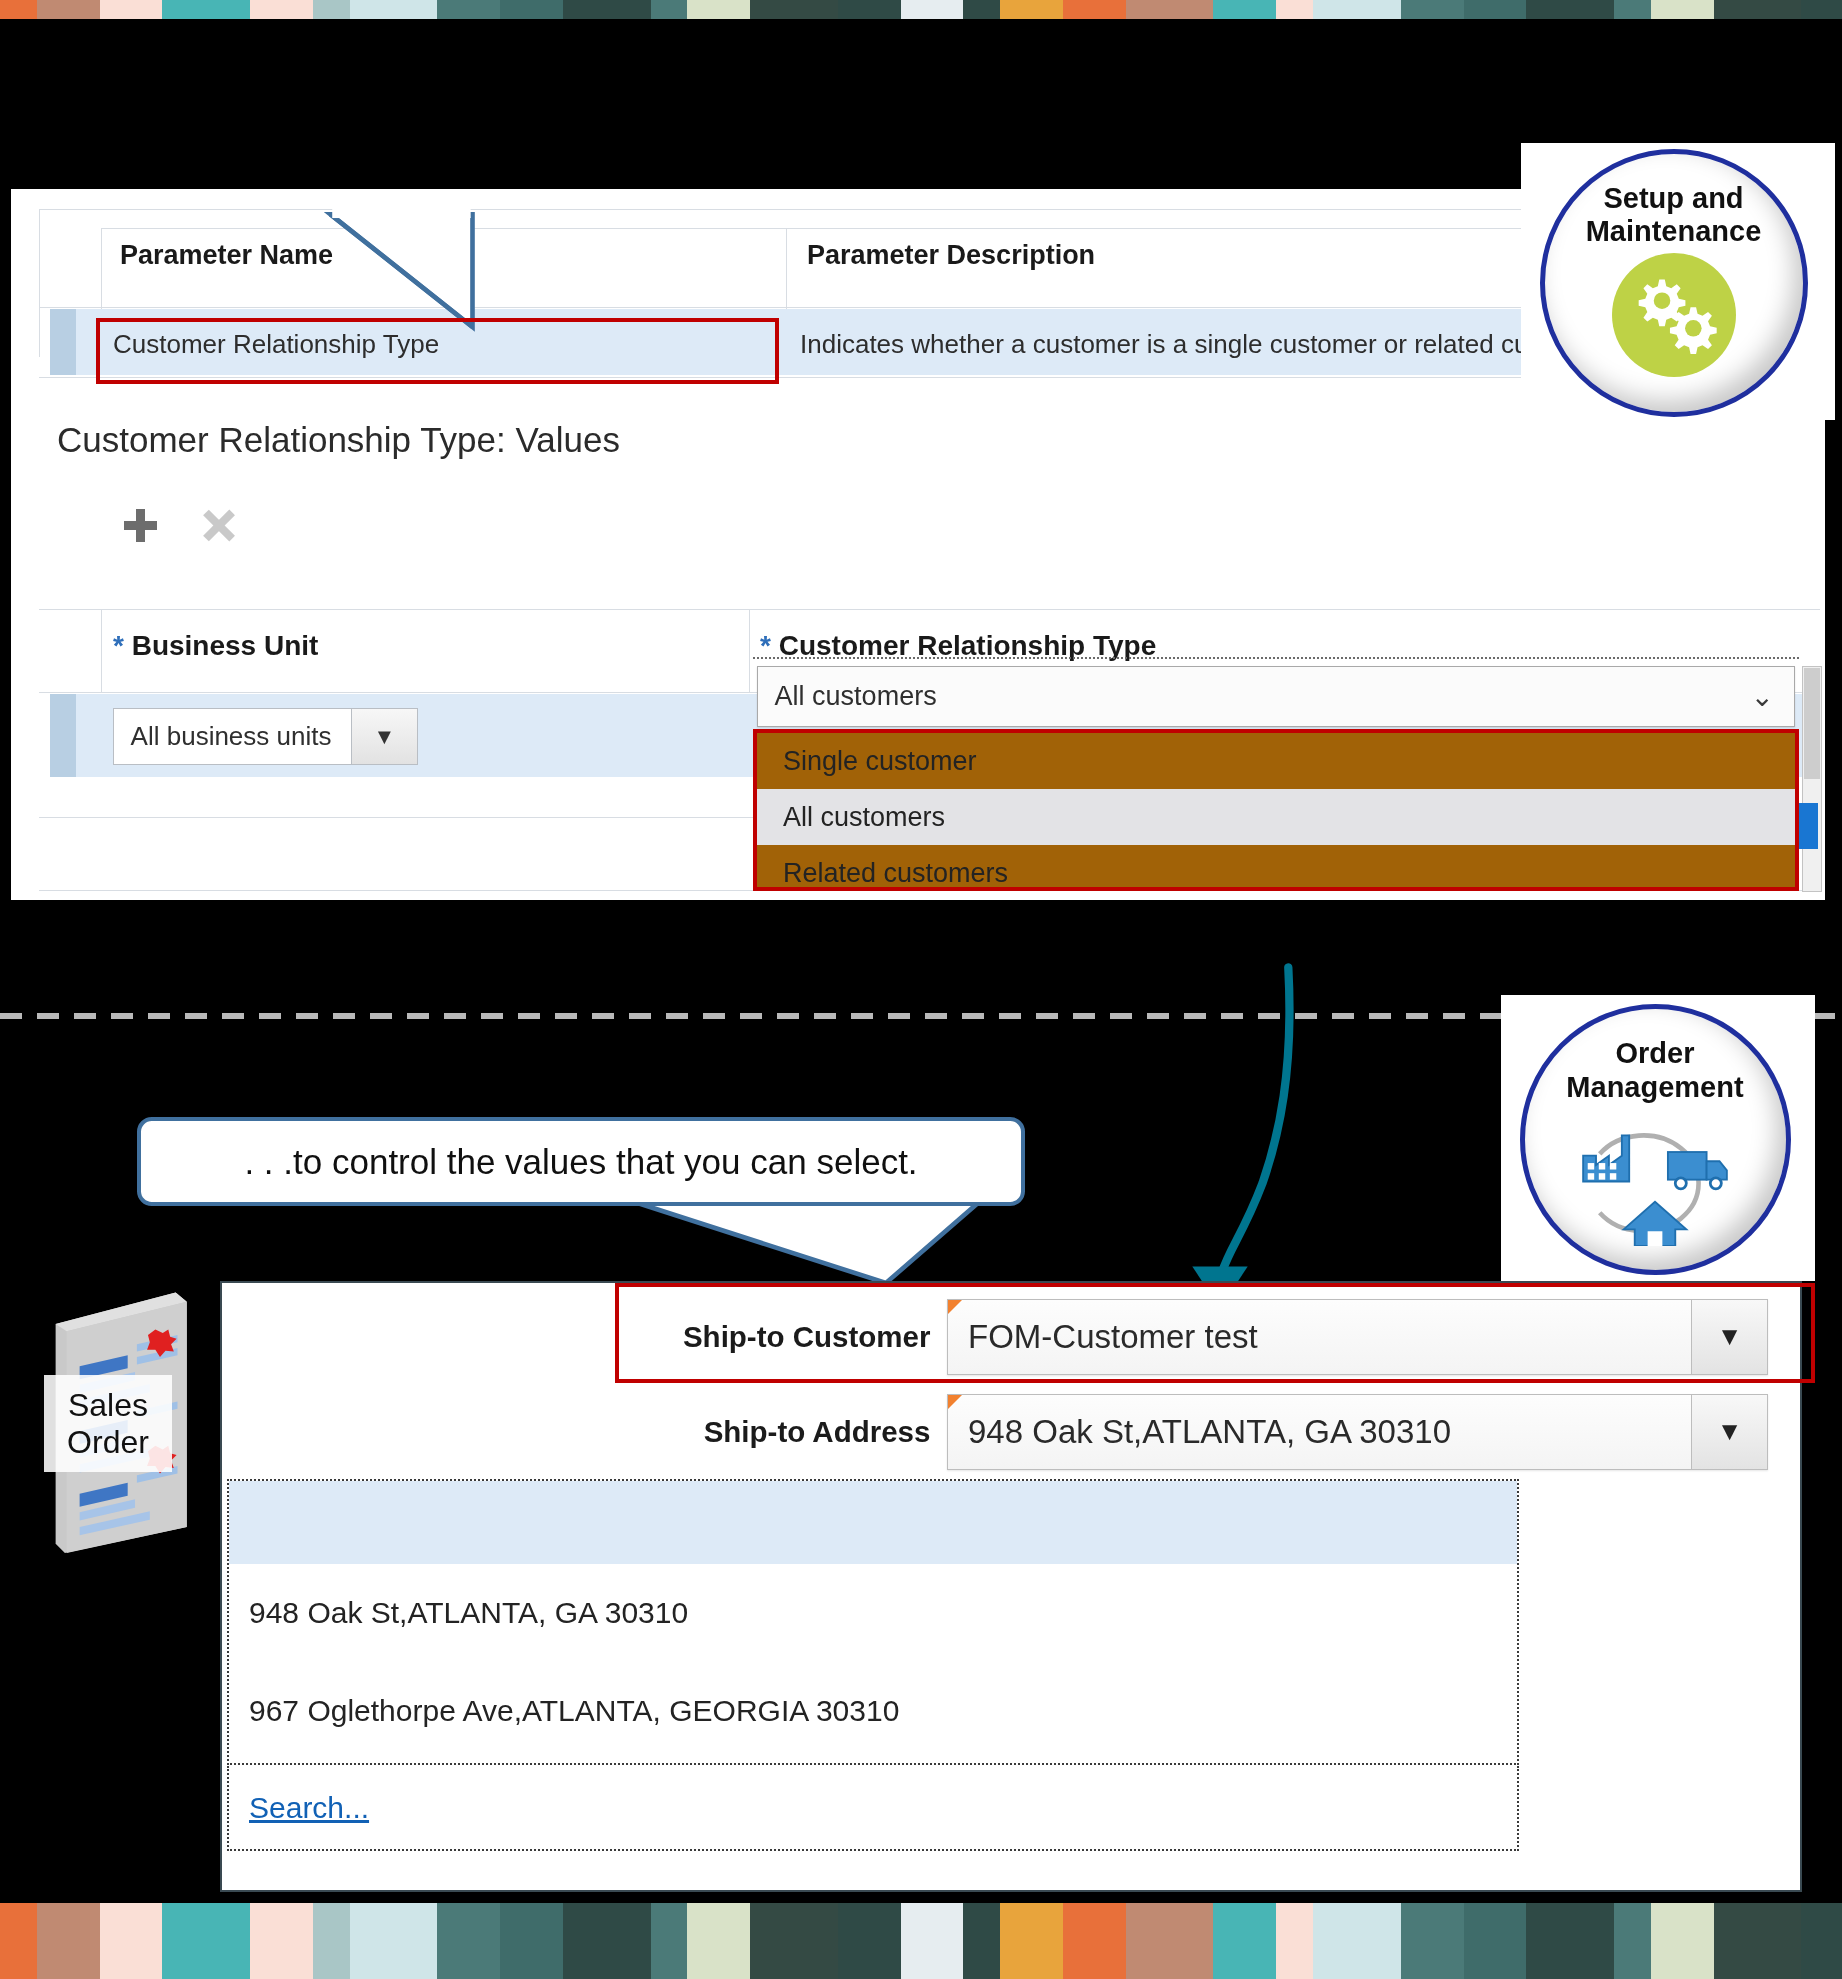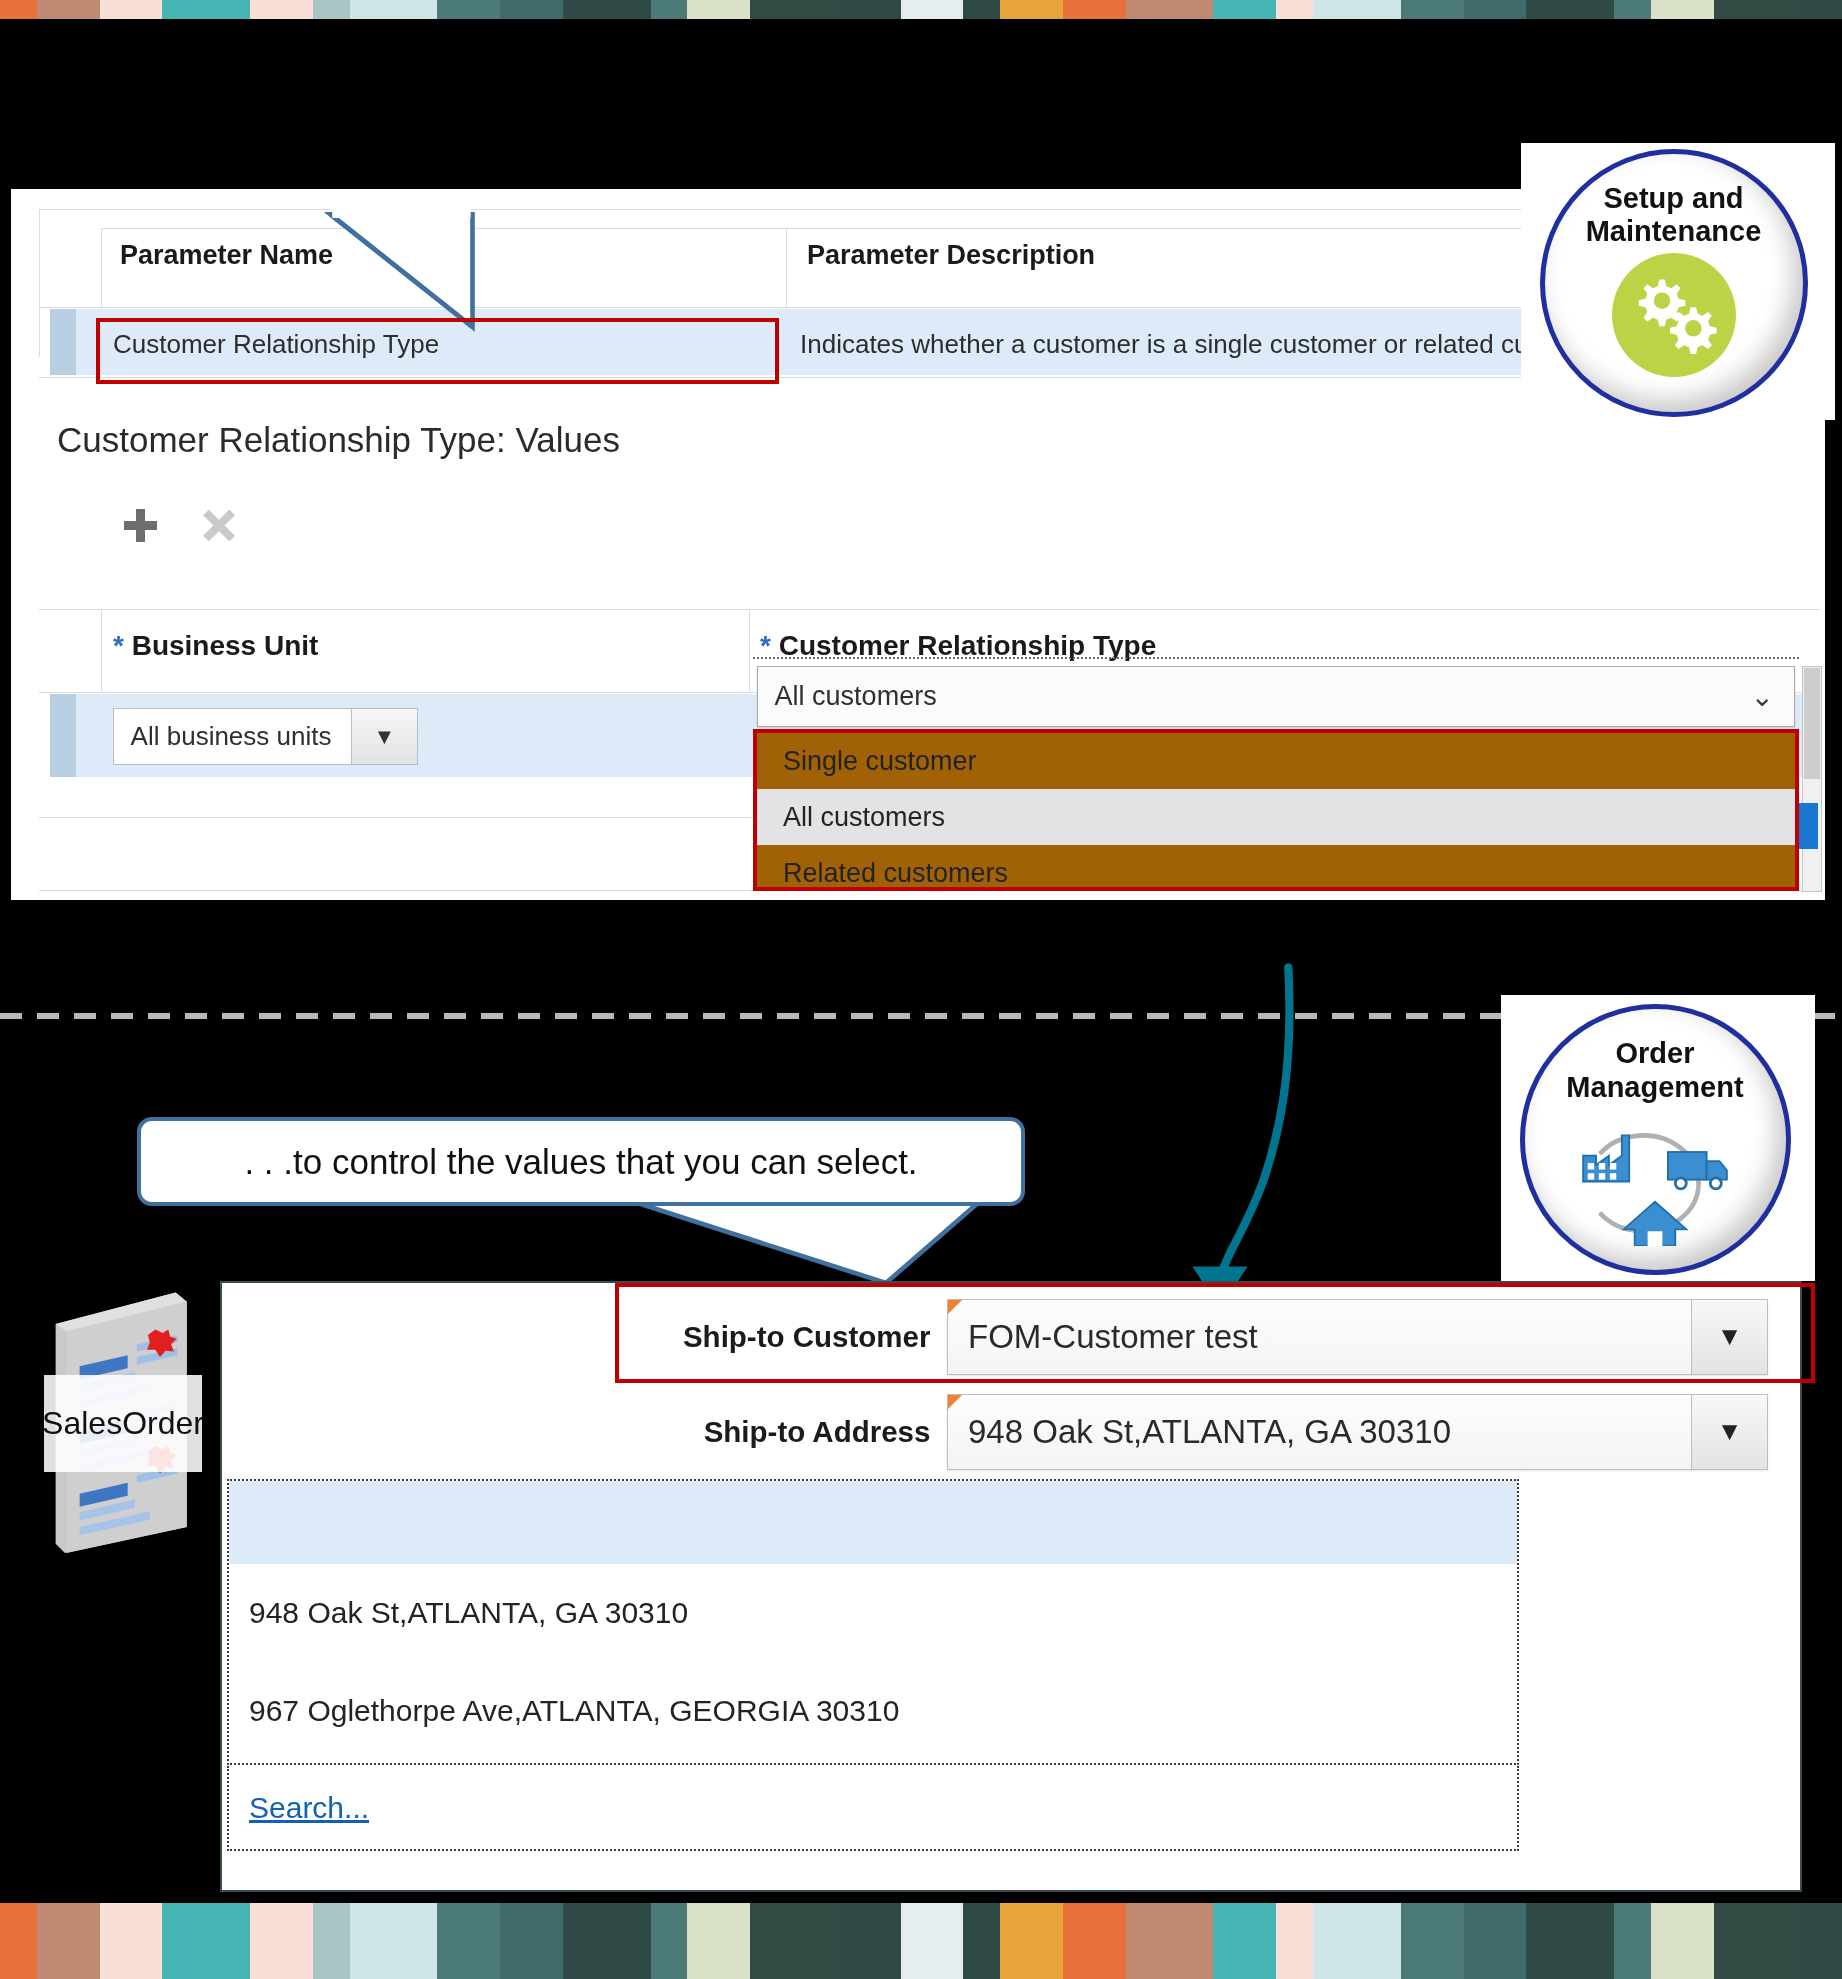--- a/index.html
+++ b/index.html
@@ -181,22 +181,22 @@
     position:absolute; left:227px; top:1766px; width:1292px; height:85px;
     background:#fff; border-left:2.8px dotted #3a3a3a; border-right:2.8px dotted #3a3a3a;
     border-bottom:2.8px dotted #3a3a3a;
     display:flex; align-items:center; padding-left:20px;
   }
   .addr-search span { font-size:30px; color:#1161b5; text-decoration:underline; }
 
   
   .so-doc { position:absolute; left:39px; top:1285px; width:157px; height:268px; }
   .so-tag {
-    position:absolute; left:44px; top:1375px; width:158px; height:97px;
-    background:rgba(255,255,255,.88); display:flex; flex-direction:row;
+    position:absolute; left:44px; top:1375px; width:128px; height:97px;
+    background:rgba(255,255,255,.88); display:flex; flex-direction:column;
     align-items:center; justify-content:center; line-height:1.15;
   }
   .so-tag span { font-size:32px; color:#111; }
 </style>
 </head>
 <body>
 
 <div id="page">
 
   <div class="banner banner-top">

